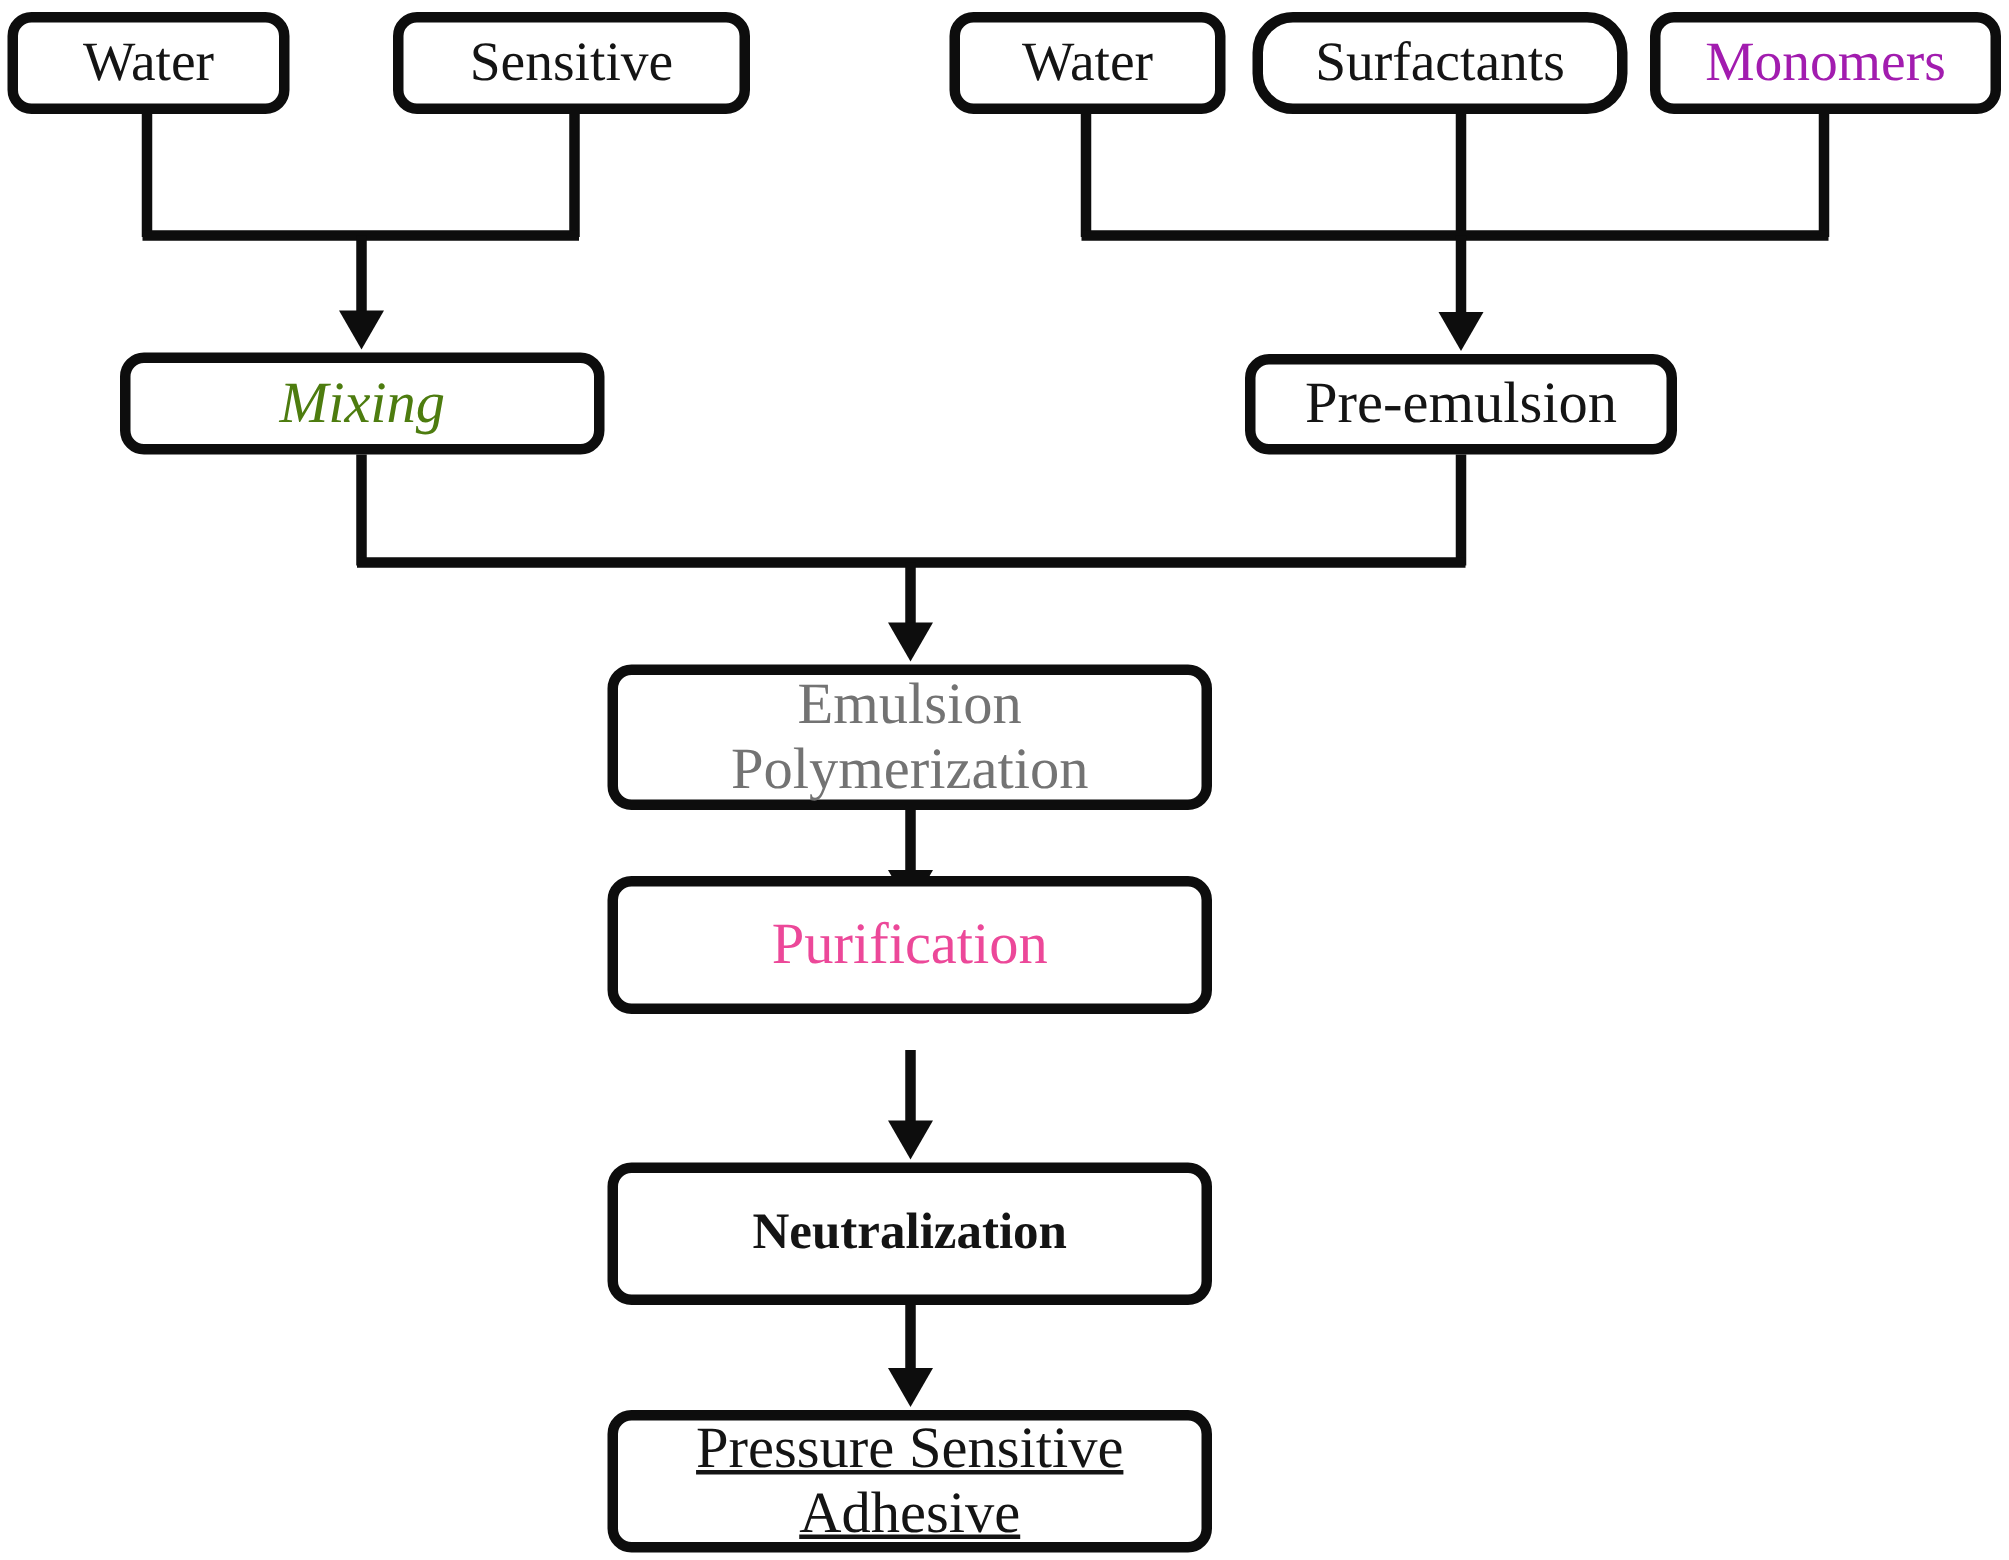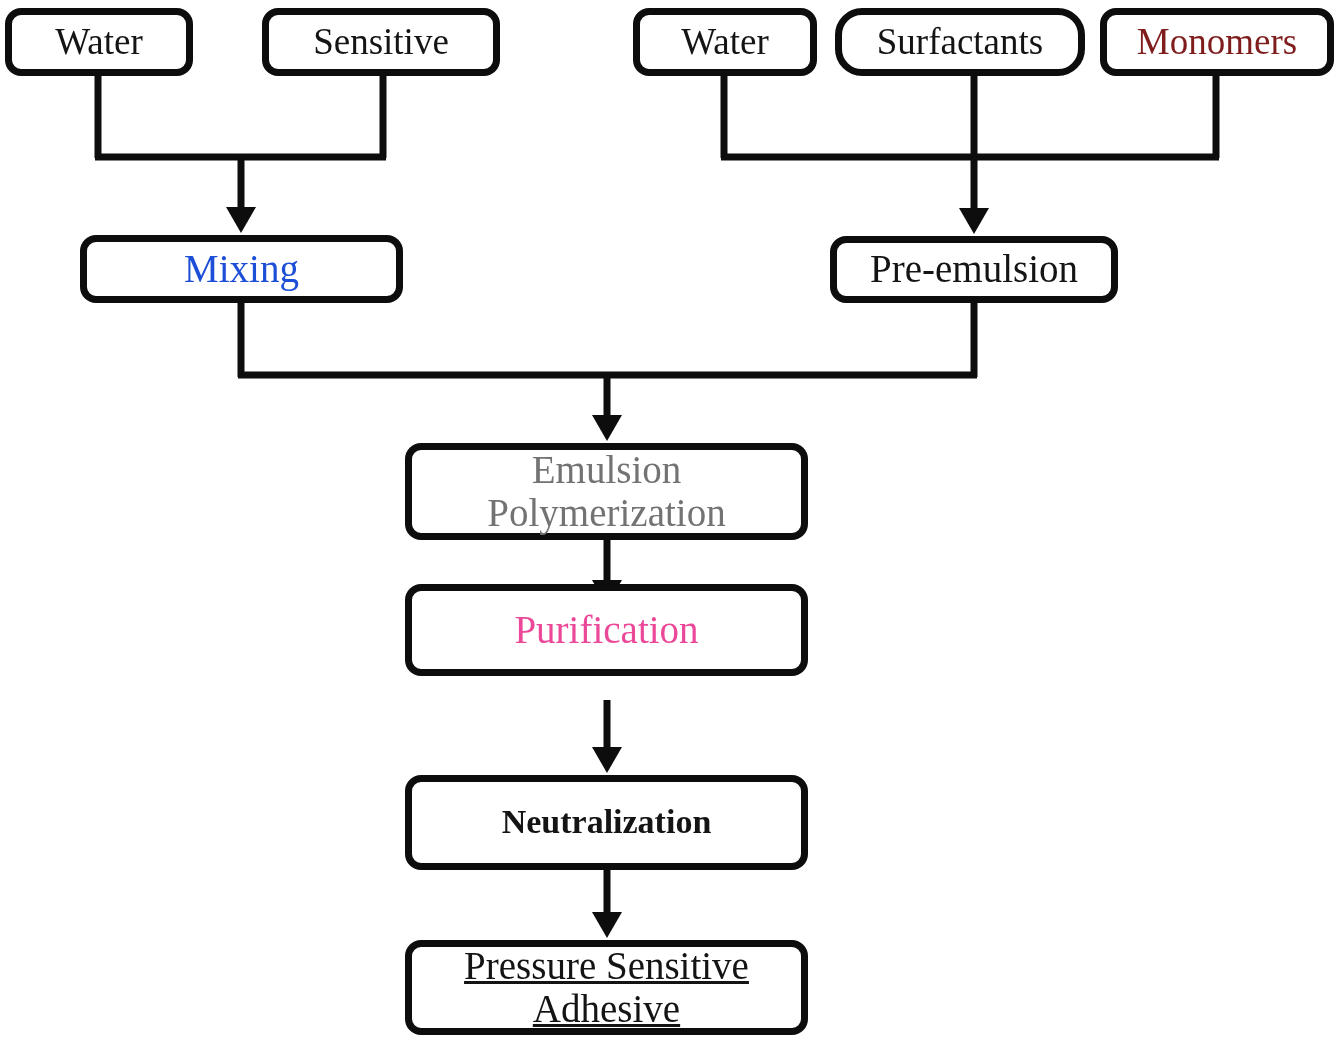--- a/index.html
+++ b/index.html
@@ -87,24 +87,24 @@
       </div>
       <div class="node size-sm" style="left: 262px; top: 8px; width: 238px; height: 68px; border-color: rgb(13, 13, 13); color: rgb(20, 20, 20);">
         <span class="node-label">Sensitive</span>
       </div>
       <div class="node size-sm" style="left: 633px; top: 8px; width: 184px; height: 68px; border-color: rgb(13, 13, 13); color: rgb(20, 20, 20);">
         <span class="node-label">Water</span>
       </div>
       <div class="node size-sm" style="left: 835px; top: 8px; width: 250px; height: 68px; border-color: rgb(13, 13, 13); color: rgb(20, 20, 20); border-radius: 27px;">
         <span class="node-label">Surfactants</span>
       </div>
-      <div class="node size-sm" style="left: 1100px; top: 8px; width: 234px; height: 68px; border-color: rgb(13, 13, 13); color: #7f1d1d;">
+      <div class="node size-sm" style="left: 1100px; top: 8px; width: 234px; height: 68px; border-color: rgb(13, 13, 13); color: #a21caf;">
         <span class="node-label">Monomers</span>
       </div>
-      <div class="node size-md" style="left: 80px; top: 235px; width: 323px; height: 68px; border-color: rgb(13, 13, 13); color: #1d4ed8;">
+      <div class="node size-md" style="left: 80px; top: 235px; width: 323px; height: 68px; border-color: rgb(13, 13, 13); color: #4d7c0f; font-style: italic;">
         <span class="node-label">Mixing</span>
       </div>
       <div class="node size-md" style="left: 830px; top: 236px; width: 288px; height: 67px; border-color: rgb(13, 13, 13); color: rgb(20, 20, 20);">
         <span class="node-label">Pre-emulsion</span>
       </div>
       <div class="node size-md" style="left: 405px; top: 443px; width: 403px; height: 97px; border-color: rgb(13, 13, 13); color: #737373;">
         <span class="node-label">Emulsion
 Polymerization</span>
       </div>
       <div class="node size-md" style="left: 405px; top: 584px; width: 403px; height: 92px; border-color: rgb(13, 13, 13); color: #ec4899;">

